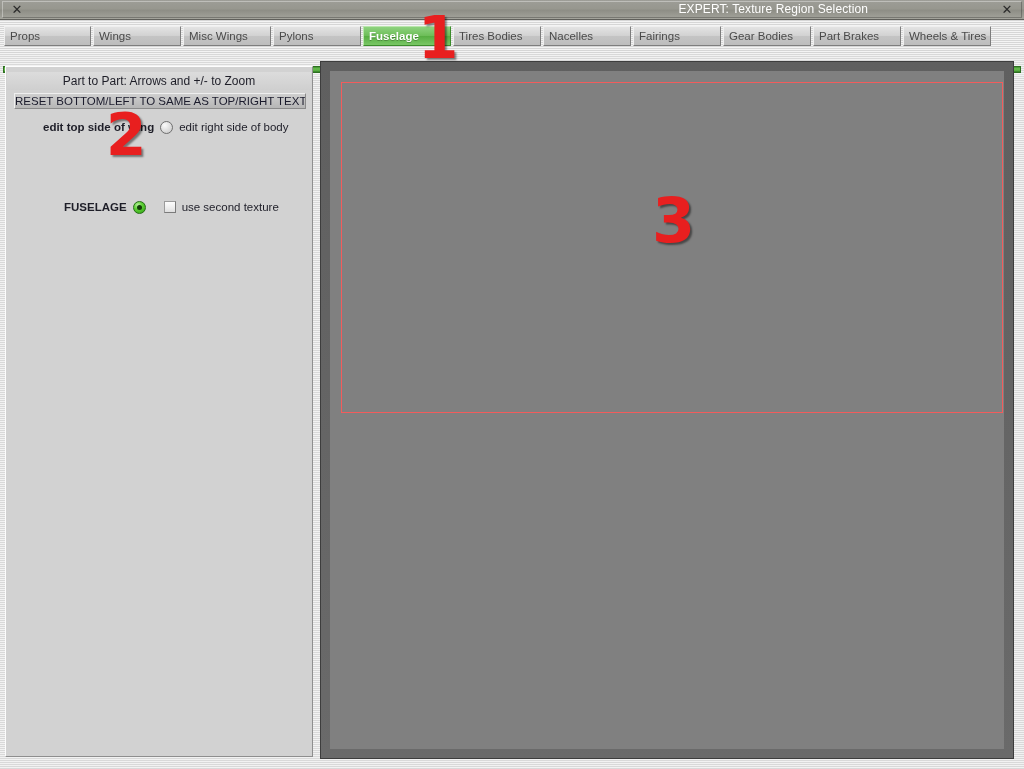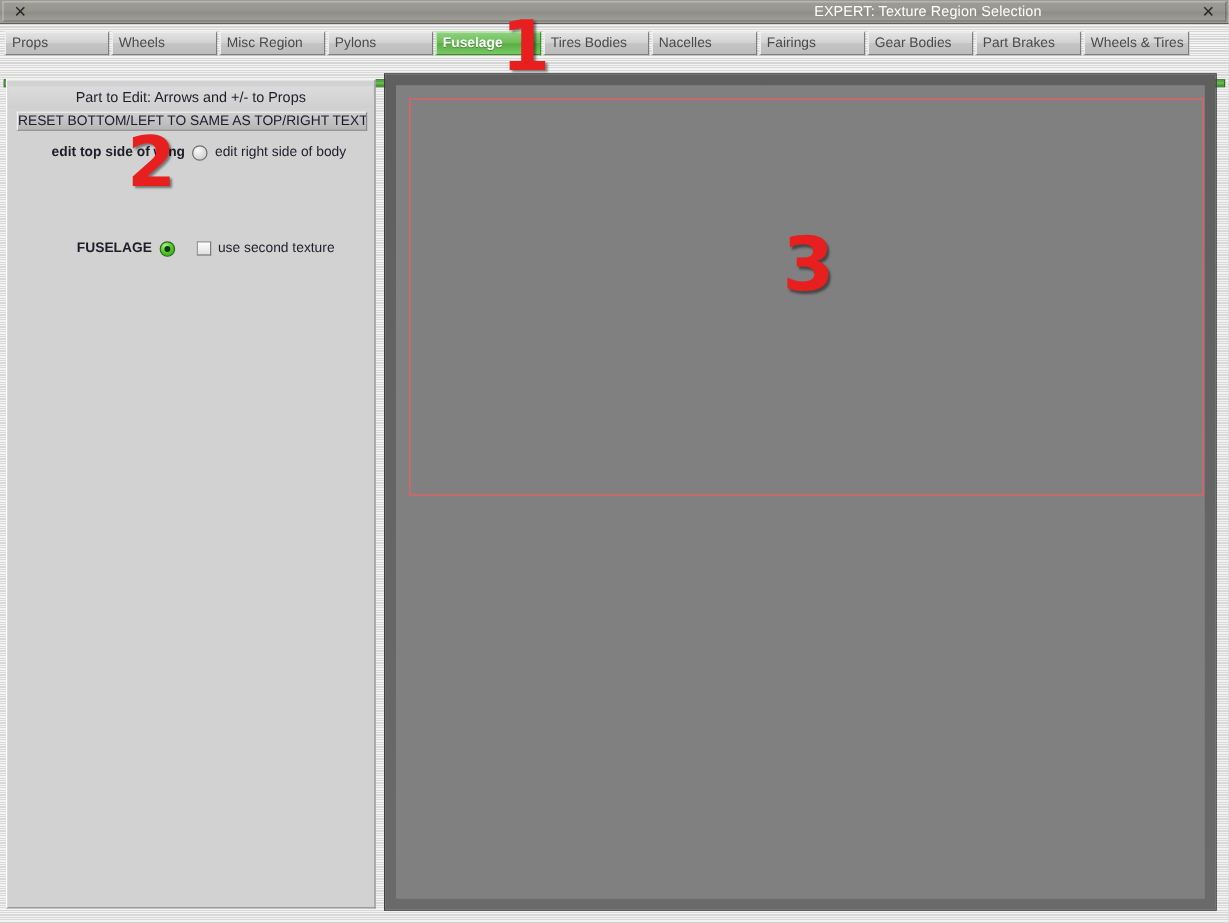--- a/index.html
+++ b/index.html
@@ -261,38 +261,38 @@
   <div id="titlebar">
     <div class="tb-inner"></div>
     <div class="tb-close left">✕</div>
     <div class="tb-title">EXPERT: Texture Region Selection</div>
     <div class="tb-close right">✕</div>
   </div>
 
   <div id="tabstrip">
     <div id="tabrow">
       <div class="tab" style="width:87px">Props</div>
-      <div class="tab" style="width:88px">Wheels</div>
-      <div class="tab" style="width:88px">Misc Region</div>
+      <div class="tab" style="width:88px">Wings</div>
+      <div class="tab" style="width:88px">Misc Wings</div>
       <div class="tab" style="width:88px">Pylons</div>
       <div class="tab active" style="width:88px">Fuselage</div>
       <div class="tab" style="width:88px">Tires Bodies</div>
       <div class="tab" style="width:88px">Nacelles</div>
       <div class="tab" style="width:88px">Fairings</div>
       <div class="tab" style="width:88px">Gear Bodies</div>
       <div class="tab" style="width:88px">Part Brakes</div>
       <div class="tab" style="width:88px">Wheels &amp; Tires</div>
     </div>
     <div id="greenbar"></div>
     <div id="tabstrip-underline"></div>
   </div>
 
   <div id="leftpanel">
 
-    <div id="panel-header">Part to Edit: Arrows and +/- to Props</div>
+    <div id="panel-header">Part to Part: Arrows and +/- to Zoom</div>
 
     <div id="reset-button">RESET BOTTOM/LEFT TO SAME AS TOP/RIGHT TEXTURE</div>
 
     <div class="opt-row" id="row-top">
       <span class="opt-left-label">edit top side of wing</span>
       <span class="radio"></span>
       <span class="opt-right-label">edit right side of body</span>
     </div>
 
 

